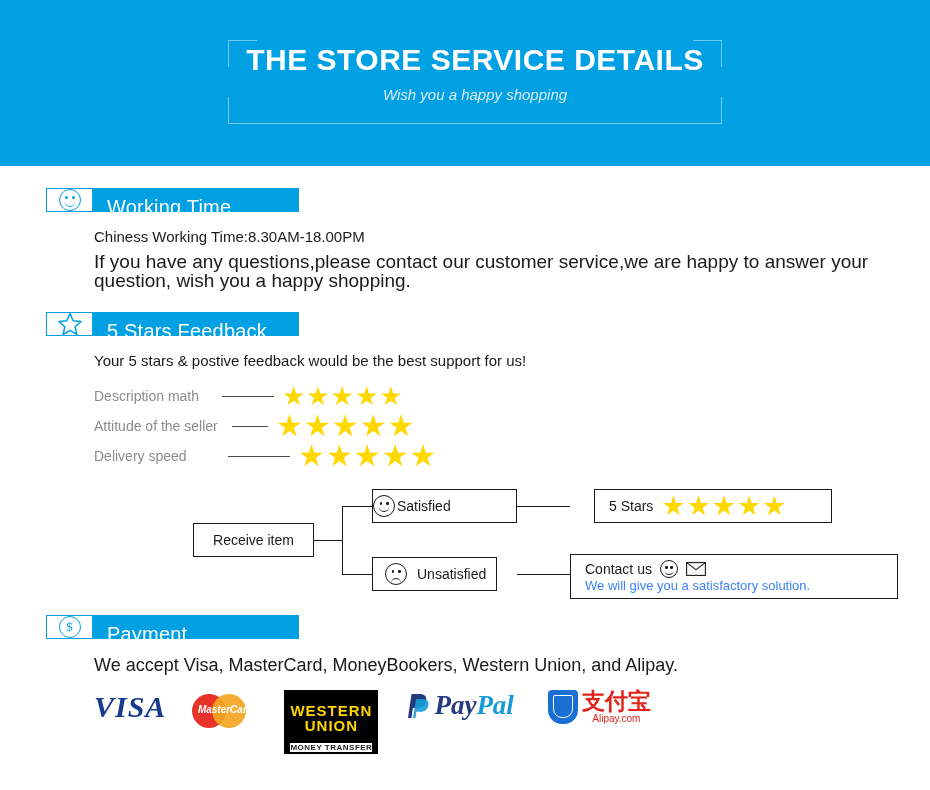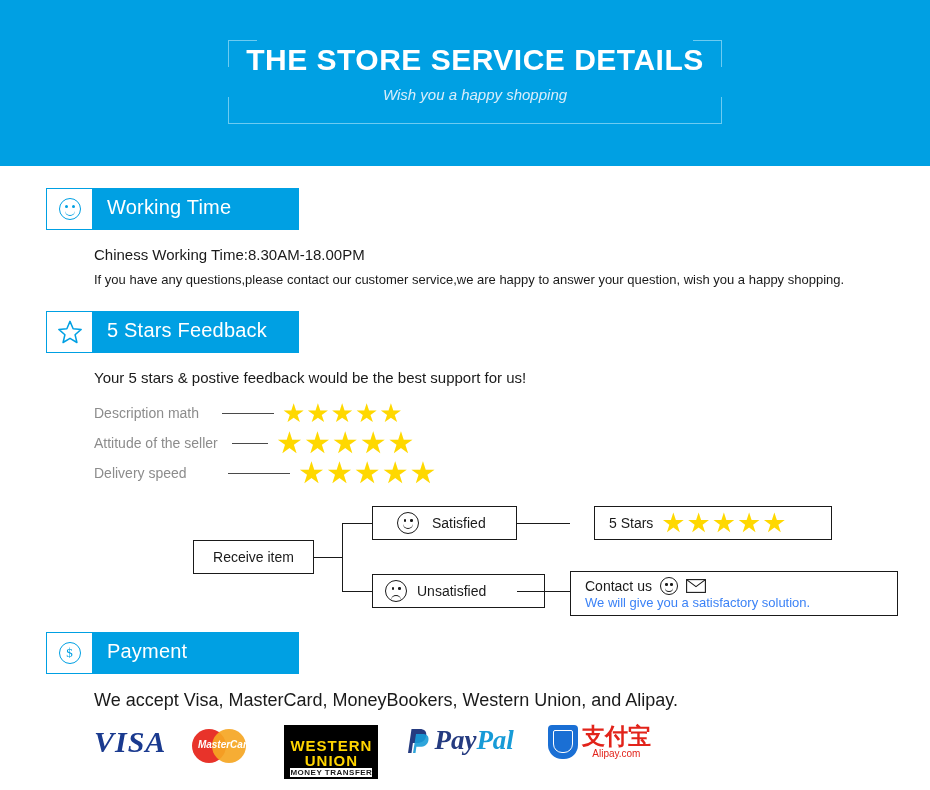--- a/index.html
+++ b/index.html
@@ -60,21 +60,21 @@
   .frame-tl { left: 0; top: 0; border-width: 1px 0 0 1px; }
   .frame-tr { right: 0; top: 0; border-width: 1px 1px 0 0; }
   .frame-bl { left: 0; bottom: 0; border-width: 0 0 1px 1px; }
   .frame-br { right: 0; bottom: 0; border-width: 0 1px 1px 0; }
   .frame-line-bot { position: absolute; left: 28px; bottom: 0; right: 28px; height: 1px; background: #6dcbf1; z-index: 1;}
 
   
   .section-head {
     display: flex;
     align-items: stretch;
-    height: 42px;
+    height: 24px;
     margin-left: 46px;
     width: 253px;
     border: 1px solid #00a0e3;
     box-sizing: border-box;
     background: #00a0e3;
   }
   .section-head .badge {
     width: 46px;
     background: #ffffff;
     border-right: 1px solid #00a0e3;
@@ -133,21 +133,21 @@
 
   
   .block { margin-left: 94px; }
   .lead {
     font-size: 15px;
     font-weight: normal;
     color: #1a1a1a;
     margin-top: 16px;
   }
   .para {
-    font-size: 13px;
+    font-size: 19px;
     color: #1a1a1a;
     margin-top: 7px;
     line-height: 19px;
     max-width: 800px;
   }
 
   
   .rating-rows { margin-top: 12px; }
   .rating-row {
     display: flex;
@@ -272,21 +272,21 @@
     font-size: 15px;
     letter-spacing: 1px;
     line-height: 15px;
   }
   .wu-sub {
     color: #1a1a1a;
     background: #fff;
     font-size: 8px;
     font-weight: bold;
     letter-spacing: .5px;
-    margin-top: 0;
+    margin-top: 10px;
   }
   .logo-paypal {
     font-family: "Liberation Serif", serif;
     font-style: italic;
     font-weight: bold;
     font-size: 27px;
     display: flex;
     align-items: center;
   }
   .pp-a { color: #253b80; }
@@ -386,30 +386,30 @@
 
     <div class="flow-box" style="left:0px; top:34px; width:121px; height:34px; justify-content:center;">
       <span class="txt">Receive item</span>
     </div>
 
     <div class="flow-line" style="left:121px; top:51px; width:28px; height:1px;"></div>
     <div class="flow-line" style="left:149px; top:17px; width:1px; height:68px;"></div>
     <div class="flow-line" style="left:149px; top:17px; width:30px; height:1px;"></div>
     <div class="flow-line" style="left:149px; top:85px; width:30px; height:1px;"></div>
 
-    <div class="flow-box" style="left:179px; top:0px; width:145px; height:34px; padding-left:24px; gap:13px;">
+    <div class="flow-box" style="left:179px; top:0px; width:145px; height:34px; padding-left:0; gap:2px;">
       <span class="face">
         <span class="eye l"></span>
           <span class="eye r"></span>
           <span class="smile"></span>
       </span>
       <span class="txt">Satisfied</span>
     </div>
 
-    <div class="flow-box" style="left:179px; top:68px; width:173px; height:34px; padding-left:12px; gap:10px;">
+    <div class="flow-box" style="left:179px; top:68px; width:125px; height:34px; padding-left:12px; gap:10px;">
       <span class="face">
         <span class="eye l"></span>
           <span class="eye r"></span>
           <span class="frown"></span>
       </span>
       <span class="txt">Unsatisfied</span>
     </div>
 
     <div class="flow-line" style="left:324px; top:17px; width:53px; height:1px;"></div>
     <div class="flow-line" style="left:324px; top:85px; width:53px; height:1px;"></div>

